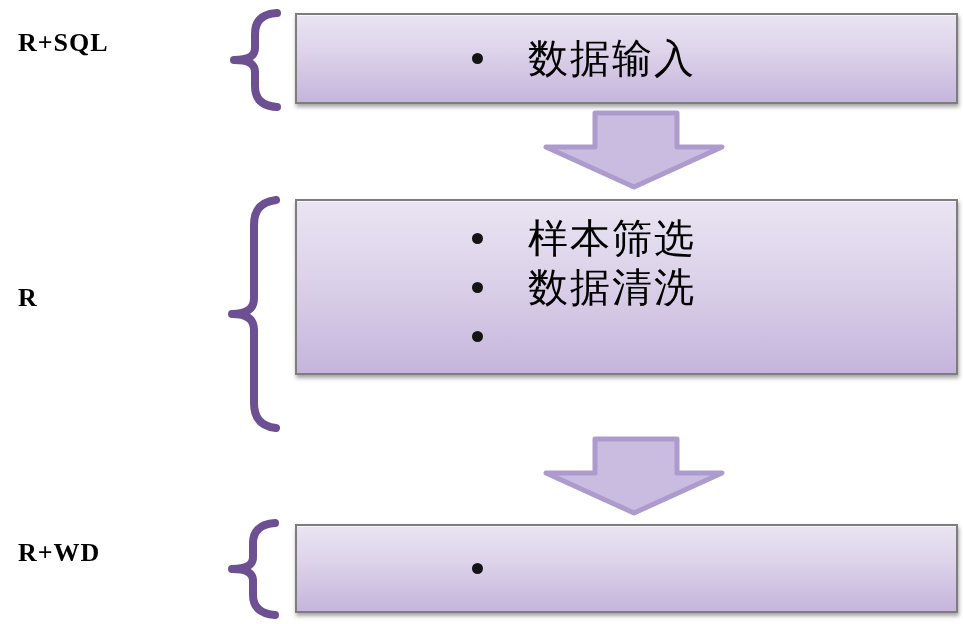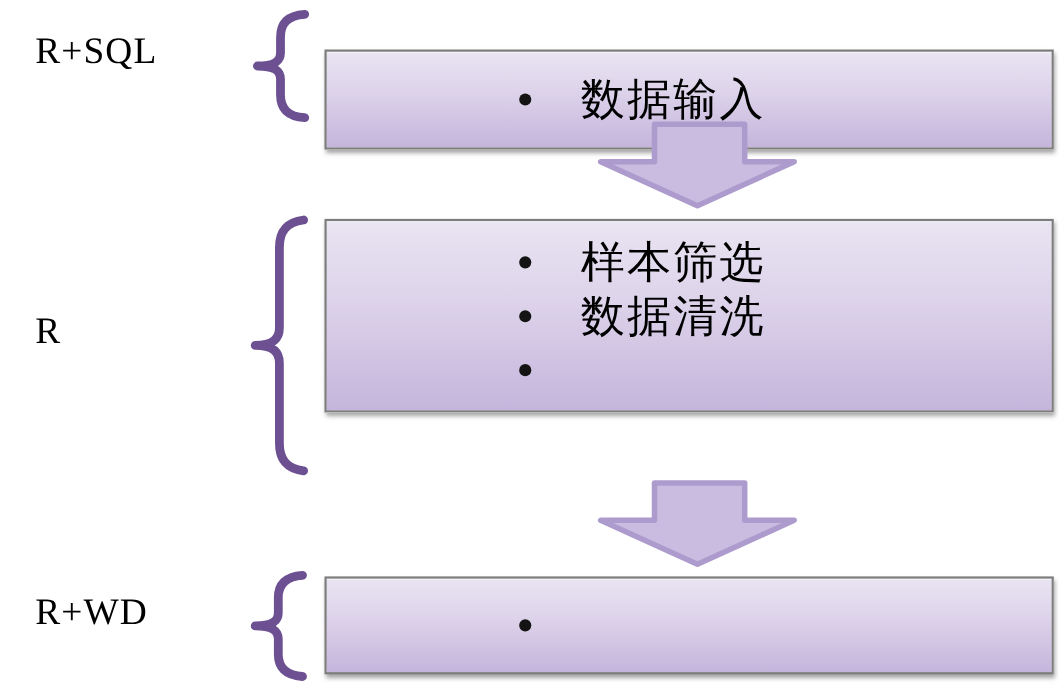--- a/index.html
+++ b/index.html
@@ -10,23 +10,23 @@
   }
   .canvas {
     position: relative;
     width: 963px;
     height: 624px;
     background: #ffffff;
     overflow: hidden;
   }
   .row-label {
     position: absolute;
-    left: 32px;
-    font-size: 34px;
-    font-weight: 400;
+    left: 18px;
+    font-size: 26px;
+    font-weight: 700;
     color: #000000;
     letter-spacing: 1px;
     white-space: nowrap;
   }
   #label-1 { top: 28px; }
   #label-2 { top: 283px; }
   #label-3 { top: 538px; }
 
   .brace { position: absolute; }
   #brace-1 { left: 221px; top: 8px; }
@@ -39,21 +39,21 @@
     width: 663px;
     border: 2px solid #7d7d7d;
     background: linear-gradient(180deg, #e9e4f2 0%, #ddd3ea 42%, #c5b5dc 100%);
     box-shadow: 1px 3px 4px rgba(90, 90, 90, 0.55), inset 0 1px 0 rgba(255,255,255,0.65);
     box-sizing: border-box;
     display: flex;
     flex-direction: column;
     justify-content: center;
     padding-left: 175px;
   }
-  #box-1 { top: 13px;  height: 91px; margin-top: 32px;  }
+  #box-1 { top: 13px;  height: 91px;  }
   #box-2 { top: 199px; height: 176px; }
   #box-3 { top: 524px; height: 89px;  }
 
   .box-line {
     display: flex;
     align-items: center;
     height: 49px;
   }
   .bullet-dot {
     width: 11px;

